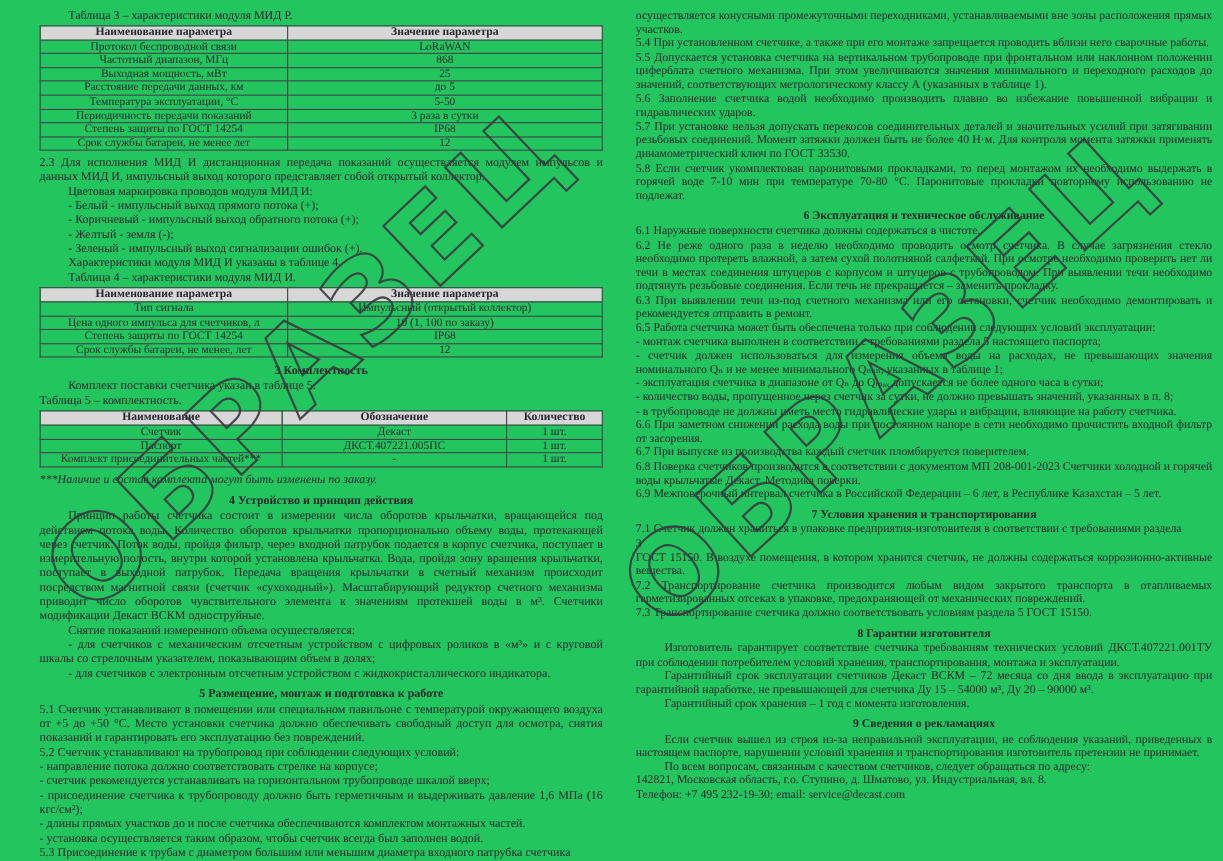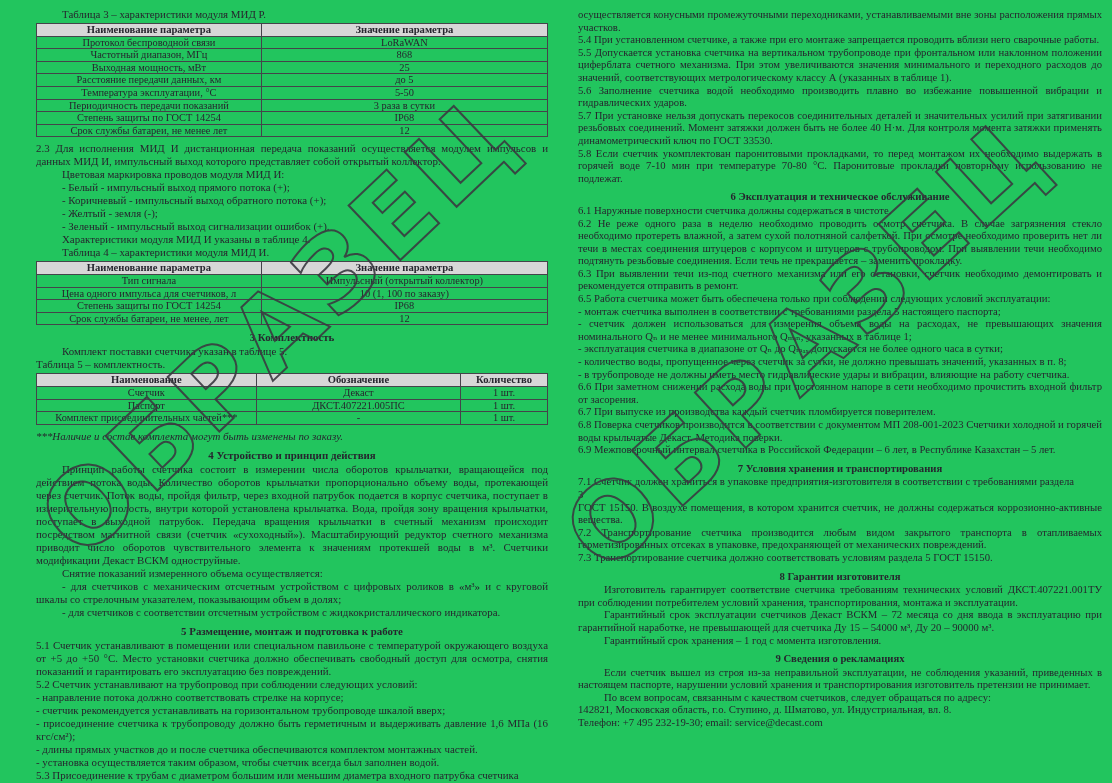--- a/index.html
+++ b/index.html
@@ -161,21 +161,21 @@
             <td>-</td>
             <td>1 шт.</td>
           </tr>
         </tbody>
       </table>
       <p class="note">***Наличие и состав комплекта могут быть изменены по заказу.</p>
       <p class="h">4 Устройство и принцип действия</p>
       <p class="p ind">Принцип работы счетчика состоит в измерении числа оборотов крыльчатки, вращающейся под действием потока воды. Количество оборотов крыльчатки пропорционально объему воды, протекающей через счетчик. Поток воды, пройдя фильтр, через входной патрубок подается в корпус счетчика, поступает в измерительную полость, внутри которой установлена крыльчатка. Вода, пройдя зону вращения крыльчатки, поступает в выходной патрубок. Передача вращения крыльчатки в счетный механизм происходит посредством магнитной связи (счетчик «сухоходный»). Масштабирующий редуктор счетного механизма приводит число оборотов чувствительного элемента к значениям протекшей воды в м³. Счетчики модификации Декаст ВСКМ одноструйные.</p>
       <p class="p ind">Снятие показаний измеренного объема осуществляется:</p>
       <p class="p ind">- для счетчиков с механическим отсчетным устройством с цифровых роликов в «м³» и с круговой шкалы со стрелочным указателем, показывающим объем в долях;</p>
-      <p class="p ind">- для счетчиков с соответствии отсчетным устройством с жидкокристаллического индикатора.</p>
+      <p class="p ind">- для счетчиков с электронным отсчетным устройством с жидкокристаллического индикатора.</p>
       <p class="h">5 Размещение, монтаж и подготовка к работе</p>
       <p class="p">5.1 Счетчик устанавливают в помещении или специальном павильоне с температурой окружающего воздуха от +5 до +50 °С. Место установки счетчика должно обеспечивать свободный доступ для осмотра, снятия показаний и гарантировать его эксплуатацию без повреждений.</p>
       <p class="p">5.2 Счетчик устанавливают на трубопровод при соблюдении следующих условий:</p>
       <p class="p">- направление потока должно соответствовать стрелке на корпусе;</p>
       <p class="p">- счетчик рекомендуется устанавливать на горизонтальном трубопроводе шкалой вверх;</p>
       <p class="p">- присоединение счетчика к трубопроводу должно быть герметичным и выдерживать давление 1,6 МПа (16 кгс/см²);</p>
       <p class="p">- длины прямых участков до и после счетчика обеспечиваются комплектом монтажных частей.</p>
       <p class="p">- установка осуществляется таким образом, чтобы счетчик всегда был заполнен водой.</p>
       <p class="p">5.3 Присоединение к трубам с диаметром большим или меньшим диаметра входного патрубка счетчика</p>
     </div>

